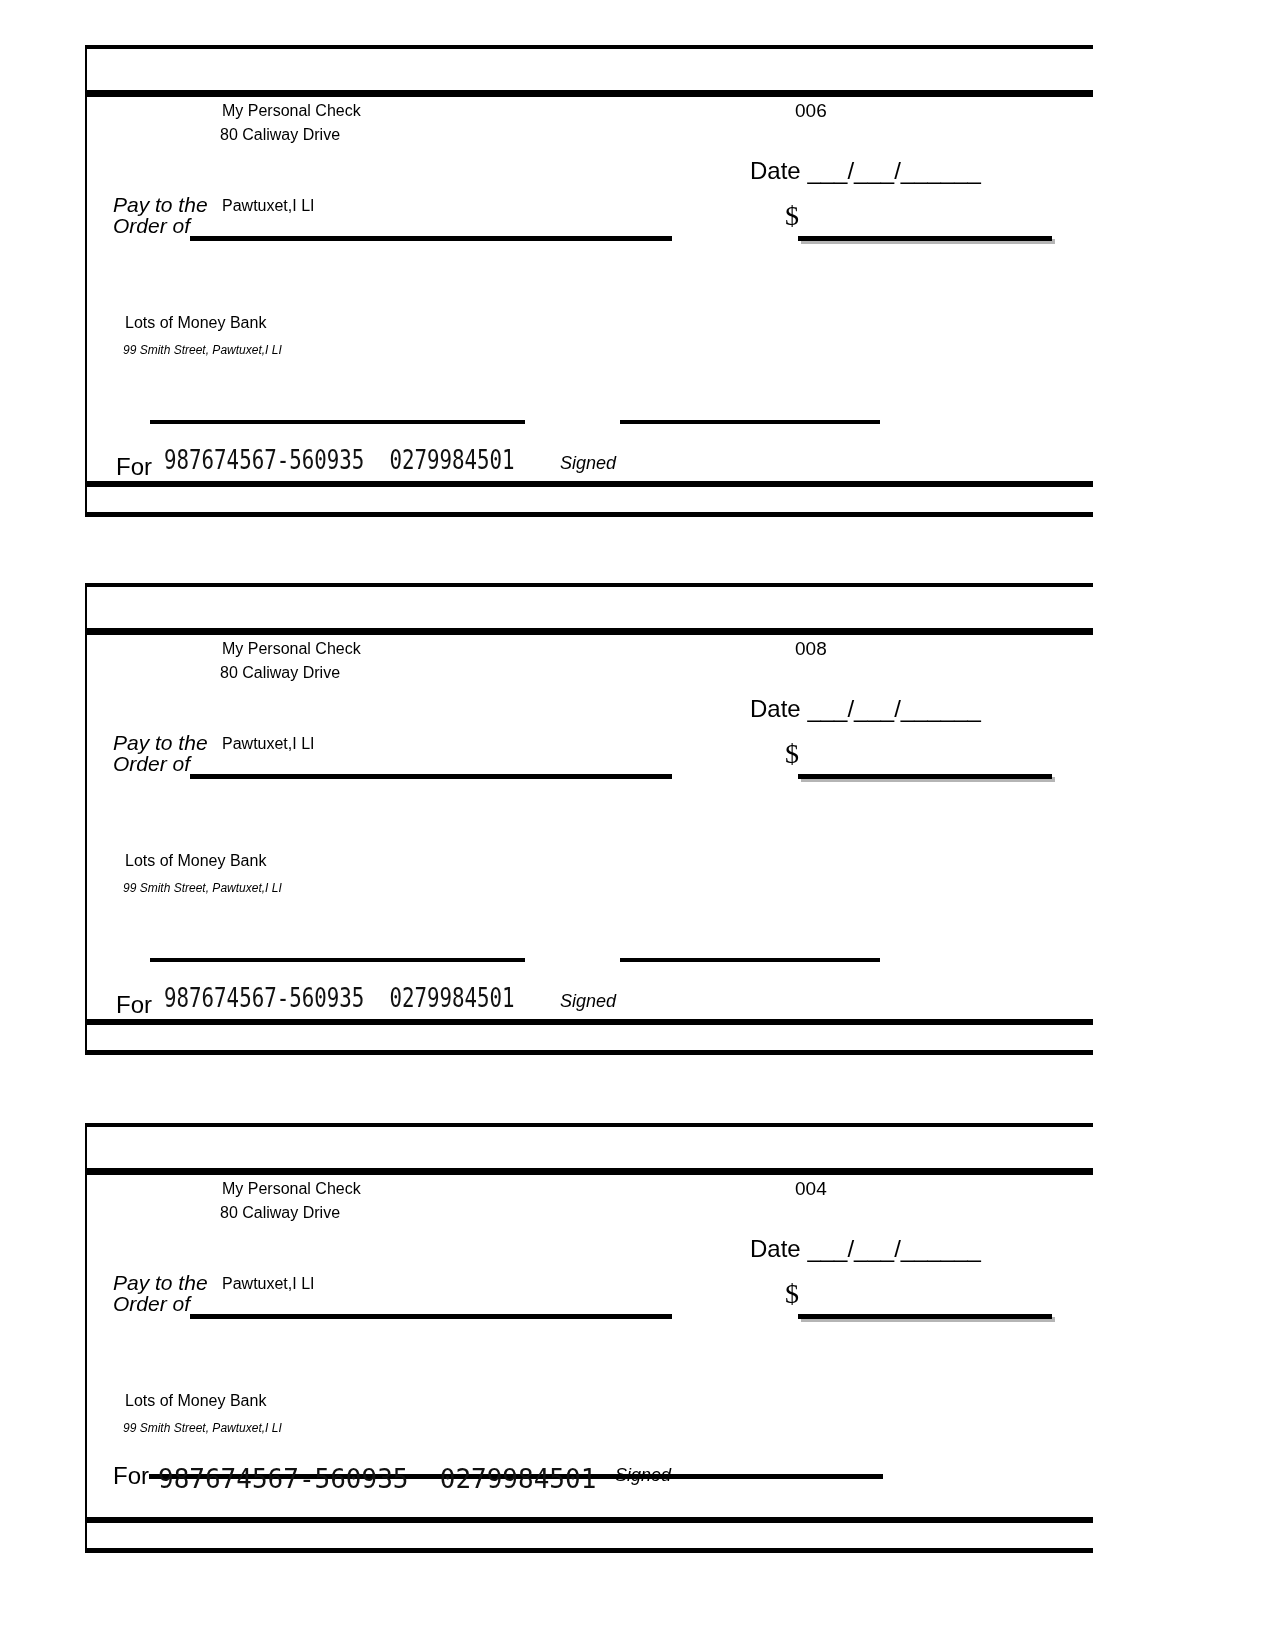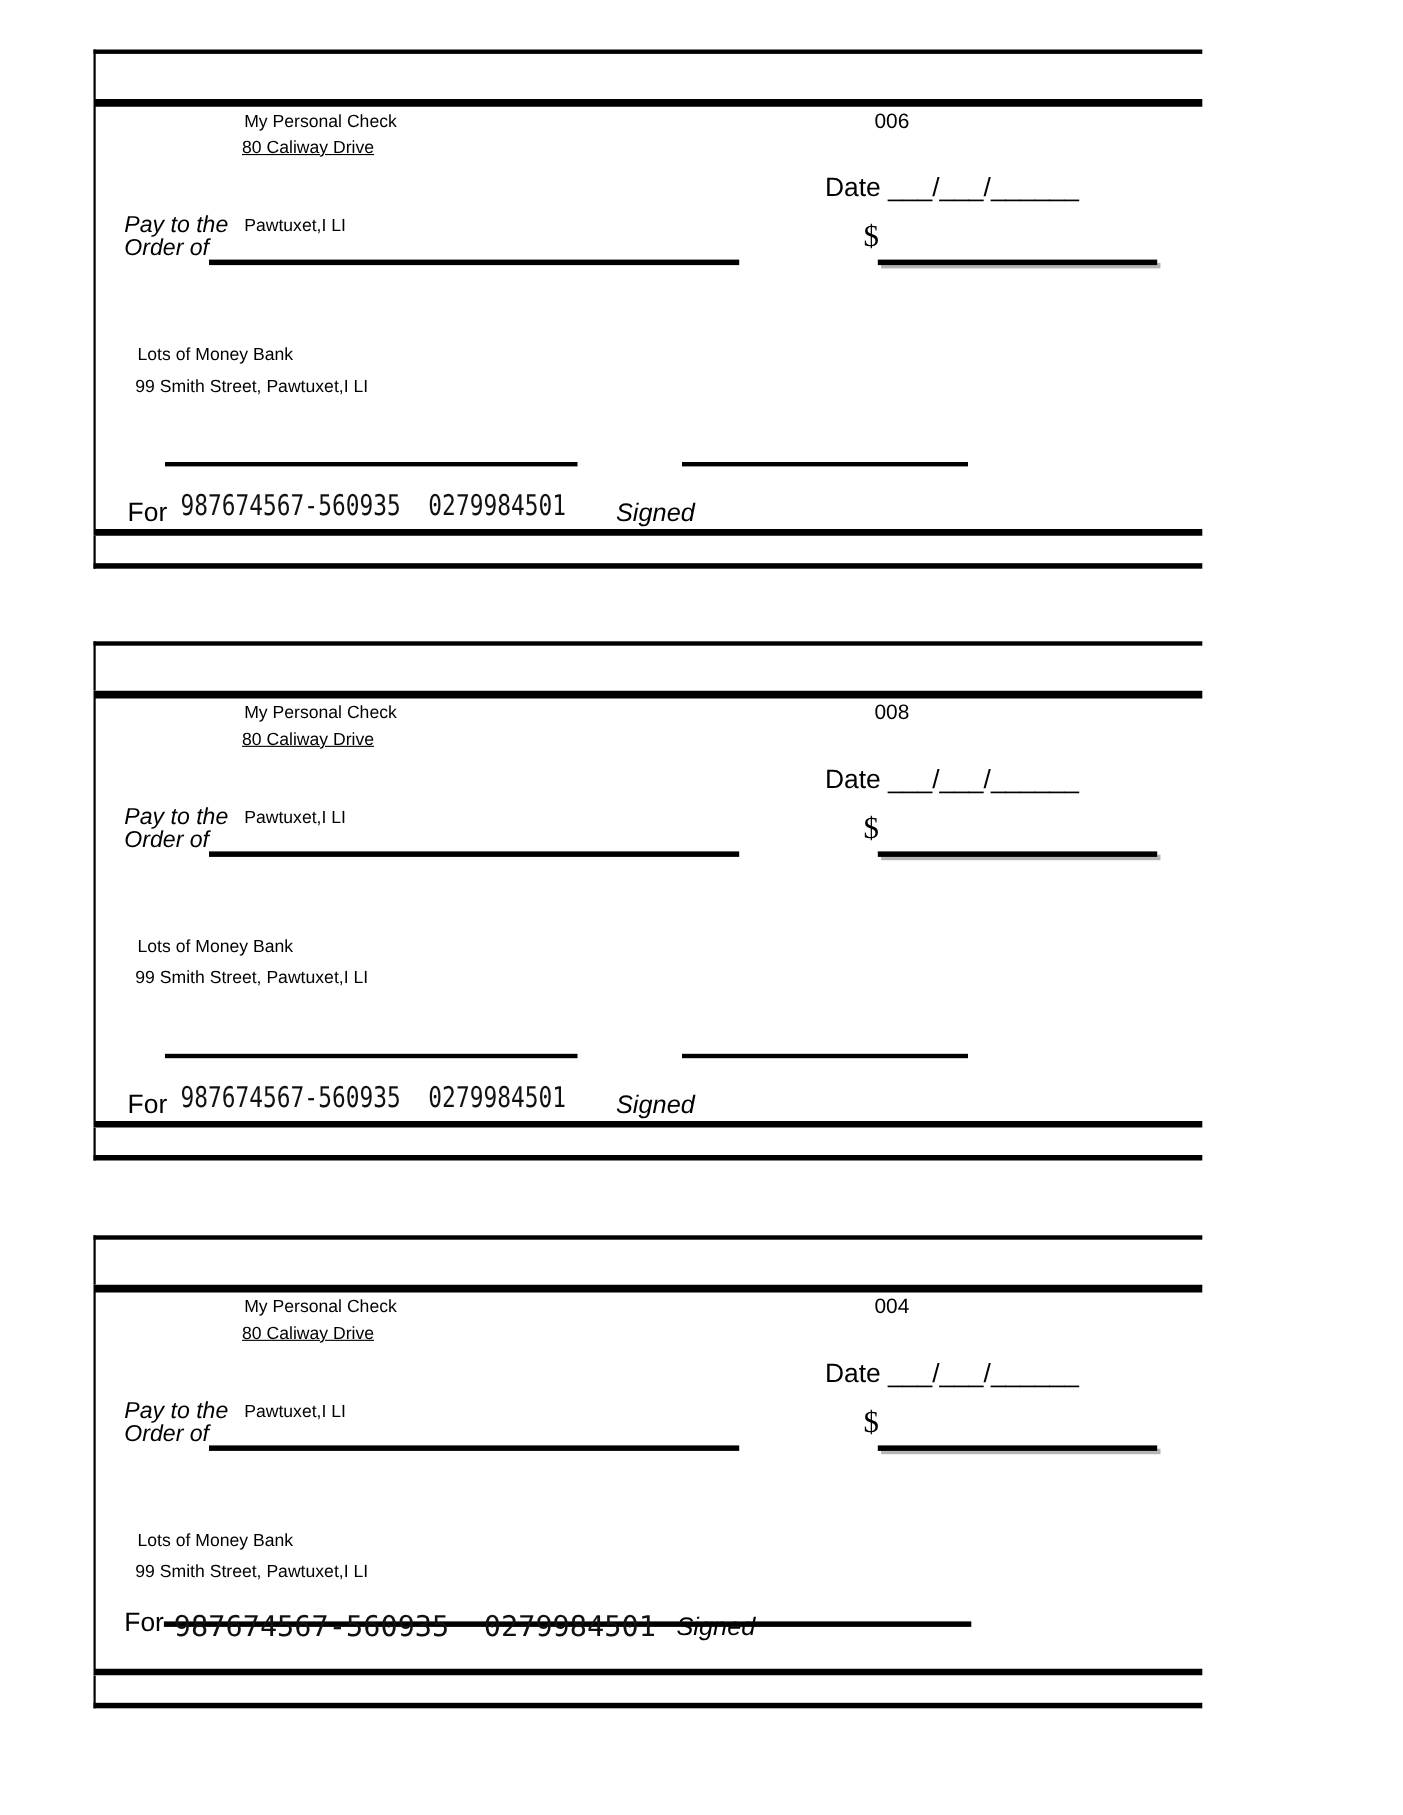--- a/index.html
+++ b/index.html
@@ -27,21 +27,21 @@
     height: 397px;
     border-style: solid;
     border-color: #000;
     border-width: 7px 3px 6px 2px;
     background: #fff;
   }
   .check-3 .content { height: 355px; }
 
   .payer-name, .payer-addr, .payer-city { position: absolute; font-size: 16px; }
   .payer-name { left: 135px; top: 5px; }
-  .payer-addr { left: 133px; top: 29px; text-decoration: underline; }
+  .payer-addr { left: 133px; top: 29px; }
   .payer-city { left: 135px; top: 64px; margin-top: 36px; }
 
   .check-number { position: absolute; left: 708px; top: 3px; font-size: 19px; }
 
   .date-row { position: absolute; left: 663px; top: 60px; font-size: 24px; white-space: pre; }
   .date-row .blank { letter-spacing: 0; }
 
   .payto {
     position: absolute; left: 26px; top: 97px;
     font-style: italic; font-size: 21px; line-height: 21px;
@@ -52,34 +52,34 @@
   .dollar {
     position: absolute; left: 698px; top: 103px;
     font-family: "Liberation Serif", serif; font-size: 28px;
   }
   .amount-line {
     position: absolute; left: 711px; top: 139px; width: 254px; height: 5px;
     background: #000; box-shadow: 3px 3px 0 #b5b5b5;
   }
 
   .bank-name  { position: absolute; left: 38px; top: 217px; font-size: 16px; white-space: nowrap; }
-  .bank-addr  { position: absolute; left: 36px; top: 246px; font-size: 16px; white-space: nowrap; }
+  .bank-addr  { position: absolute; left: 36px; top: 246px; font-size: 12px; white-space: nowrap; font-style: italic; }
 
   .memo-line { position: absolute; left: 63px;  top: 323px; width: 375px; height: 4px; background: #000; }
   .sig-line  { position: absolute; left: 533px; top: 323px; width: 260px; height: 4px; background: #000; }
 
   .for-label    { position: absolute; left: 29px;  top: 356px; font-size: 24px; z-index: 2; }
   .micr {
     position: absolute; left: 77px; top: 348px;
     font-family: "DejaVu Sans Mono", monospace; font-size: 26px;
     white-space: pre; color: #111;
     transform: scaleX(0.80); transform-origin: left top;
     z-index: 2;
   }
-  .signed-label { position: absolute; left: 473px; top: 356px; font-style: italic; font-size: 23px; z-index: 2; }
+  .signed-label { position: absolute; left: 473px; top: 356px; font-style: italic; font-size: 18px; z-index: 2; }
   .check-3 .for-label    { left: 26px;  top: 287px; }
   .check-3 .micr         { left: 71px;  top: 289px; transform: none; }
   .check-3 .signed-label { left: 528px; top: 290px; }
   .strike-line {
     position: absolute; left: 62px; top: 299px; width: 734px; height: 5px;
     background: #000; z-index: 1;
   }
 </style>
 </head>
 <body>

